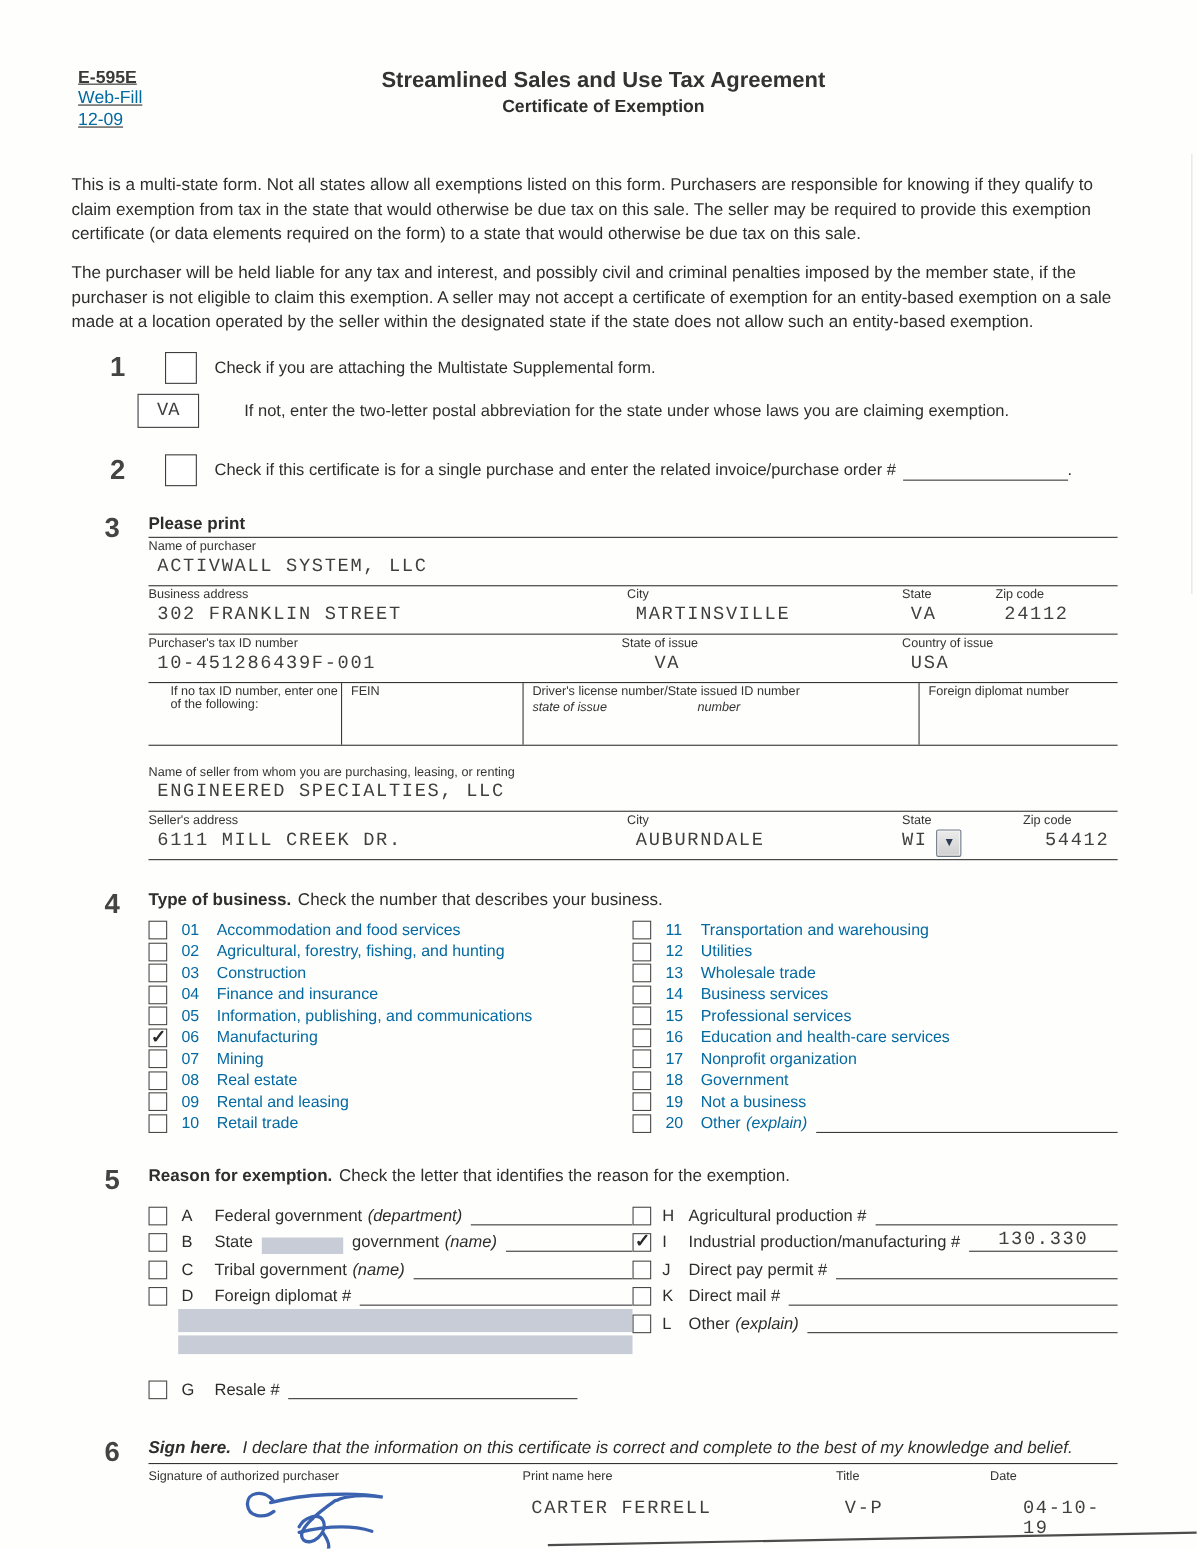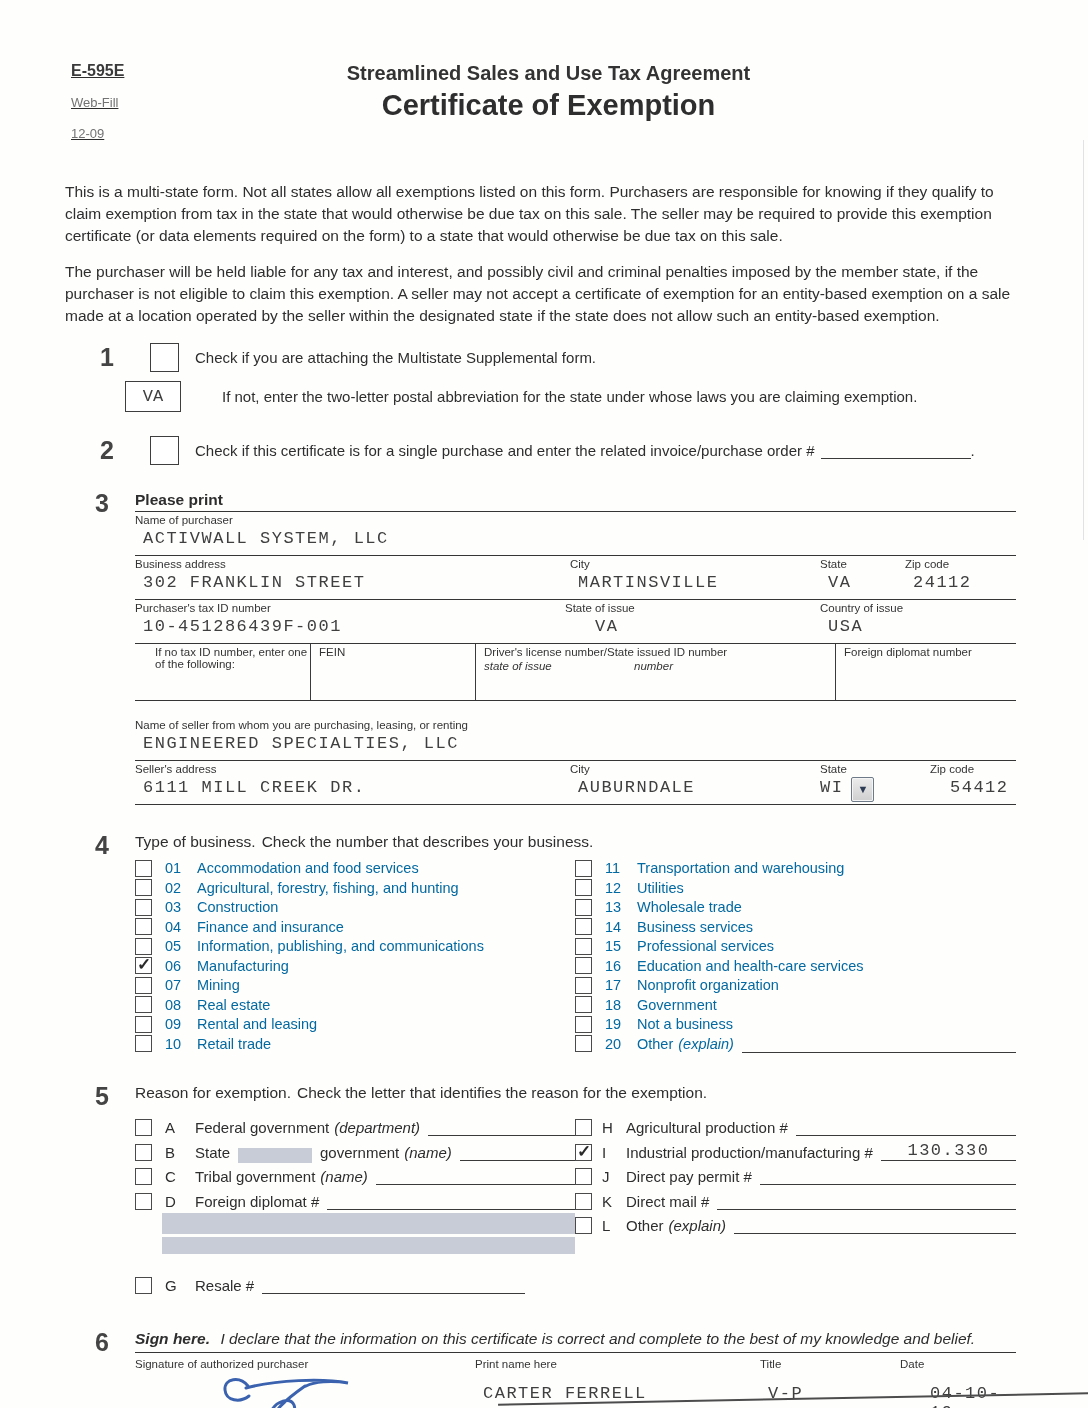--- a/index.html
+++ b/index.html
@@ -10,24 +10,24 @@
     overflow:hidden;
     font-family:"Liberation Sans", sans-serif;
     color:#2d2d2d;
     box-sizing:border-box;
     padding:62px 72px 0 65px;
   }
   
   .hdr{display:flex;align-items:flex-start;}
   .hdr-code{width:120px;text-align:left;margin-left:6px;text-decoration:underline;}
   .hdr-code .code{font-weight:bold;font-size:16px;color:#3a3a3a;}
-  .hdr-code .sub{font-size:13px;color:#737373;line-height:1.25;margin-top:15px;}
+  .hdr-code .sub{font-size:16px;color:#0369a1;line-height:1.25;}
   .hdr-titles{flex:1;text-align:center;padding-right:110px;}
   .hdr-titles .t1{font-size:20px;font-weight:600;color:#333;}
-  .hdr-titles .t2{font-size:29px;font-weight:bold;color:#2e2e2e;margin-top:4px;}
+  .hdr-titles .t2{font-size:16px;font-weight:bold;color:#2e2e2e;margin-top:4px;}
   
   .intro{margin-top:38px;font-size:15.5px;line-height:1.42;color:#2e2e2e;}
   .intro p{margin:0 0 14px 0;}
   
   .secnum{font-size:25px;font-weight:bold;color:#444;width:40px;flex:none;line-height:1;}
   .row{display:flex;align-items:center;}
   .bigcb{
     width:27px;height:27px;border:1.7px solid #3e3e3e;flex:none;
     display:inline-flex;align-items:center;justify-content:center;background:#fff;
   }
@@ -62,21 +62,21 @@
     width:15px;height:15px;border:1.6px solid #4a4a4a;flex:none;background:#fff;
     display:inline-flex;align-items:center;justify-content:center;position:relative;
   }
   .cb.checked::after{
     content:"✓";font-size:17px;font-weight:bold;color:#2a2a2a;
     position:absolute;left:1px;top:-4px;
   }
   .list-row{display:flex;align-items:center;height:19.5px;font-size:14.5px;color:#0369a1;}
   .list-row .num{width:32px;text-align:left;margin-left:13px;flex:none;}
   .sec-head{display:flex;align-items:baseline;}
-  .sec-head .h-bold{font-weight:normal;font-size:15.5px;color:#2e2e2e;}
+  .sec-head .h-bold{font-weight:bold;font-size:15.5px;color:#2e2e2e;}
   .sec-head .h-norm{font-size:15.5px;color:#2e2e2e;margin-left:6px;}
   
   .r5{display:flex;align-items:flex-end;height:24.5px;font-size:15px;}
   .r5 .letter{width:30px;margin-left:13px;flex:none;}
   .r5 .fill{flex:1;border-bottom:1.6px solid #3a3a3a;margin-left:8px;min-height:18px;
             font-family:"Liberation Mono", monospace;font-size:17px;letter-spacing:1.5px;color:#3f3f3f;
             text-align:center;}
   .redact{background:#c7ccd6;}
   .gapbox{display:inline-block;width:74px;height:15px;margin:0 8px;position:relative;top:2px;}
   .bar1{height:21px;margin:3px 0 3px 27px;}

